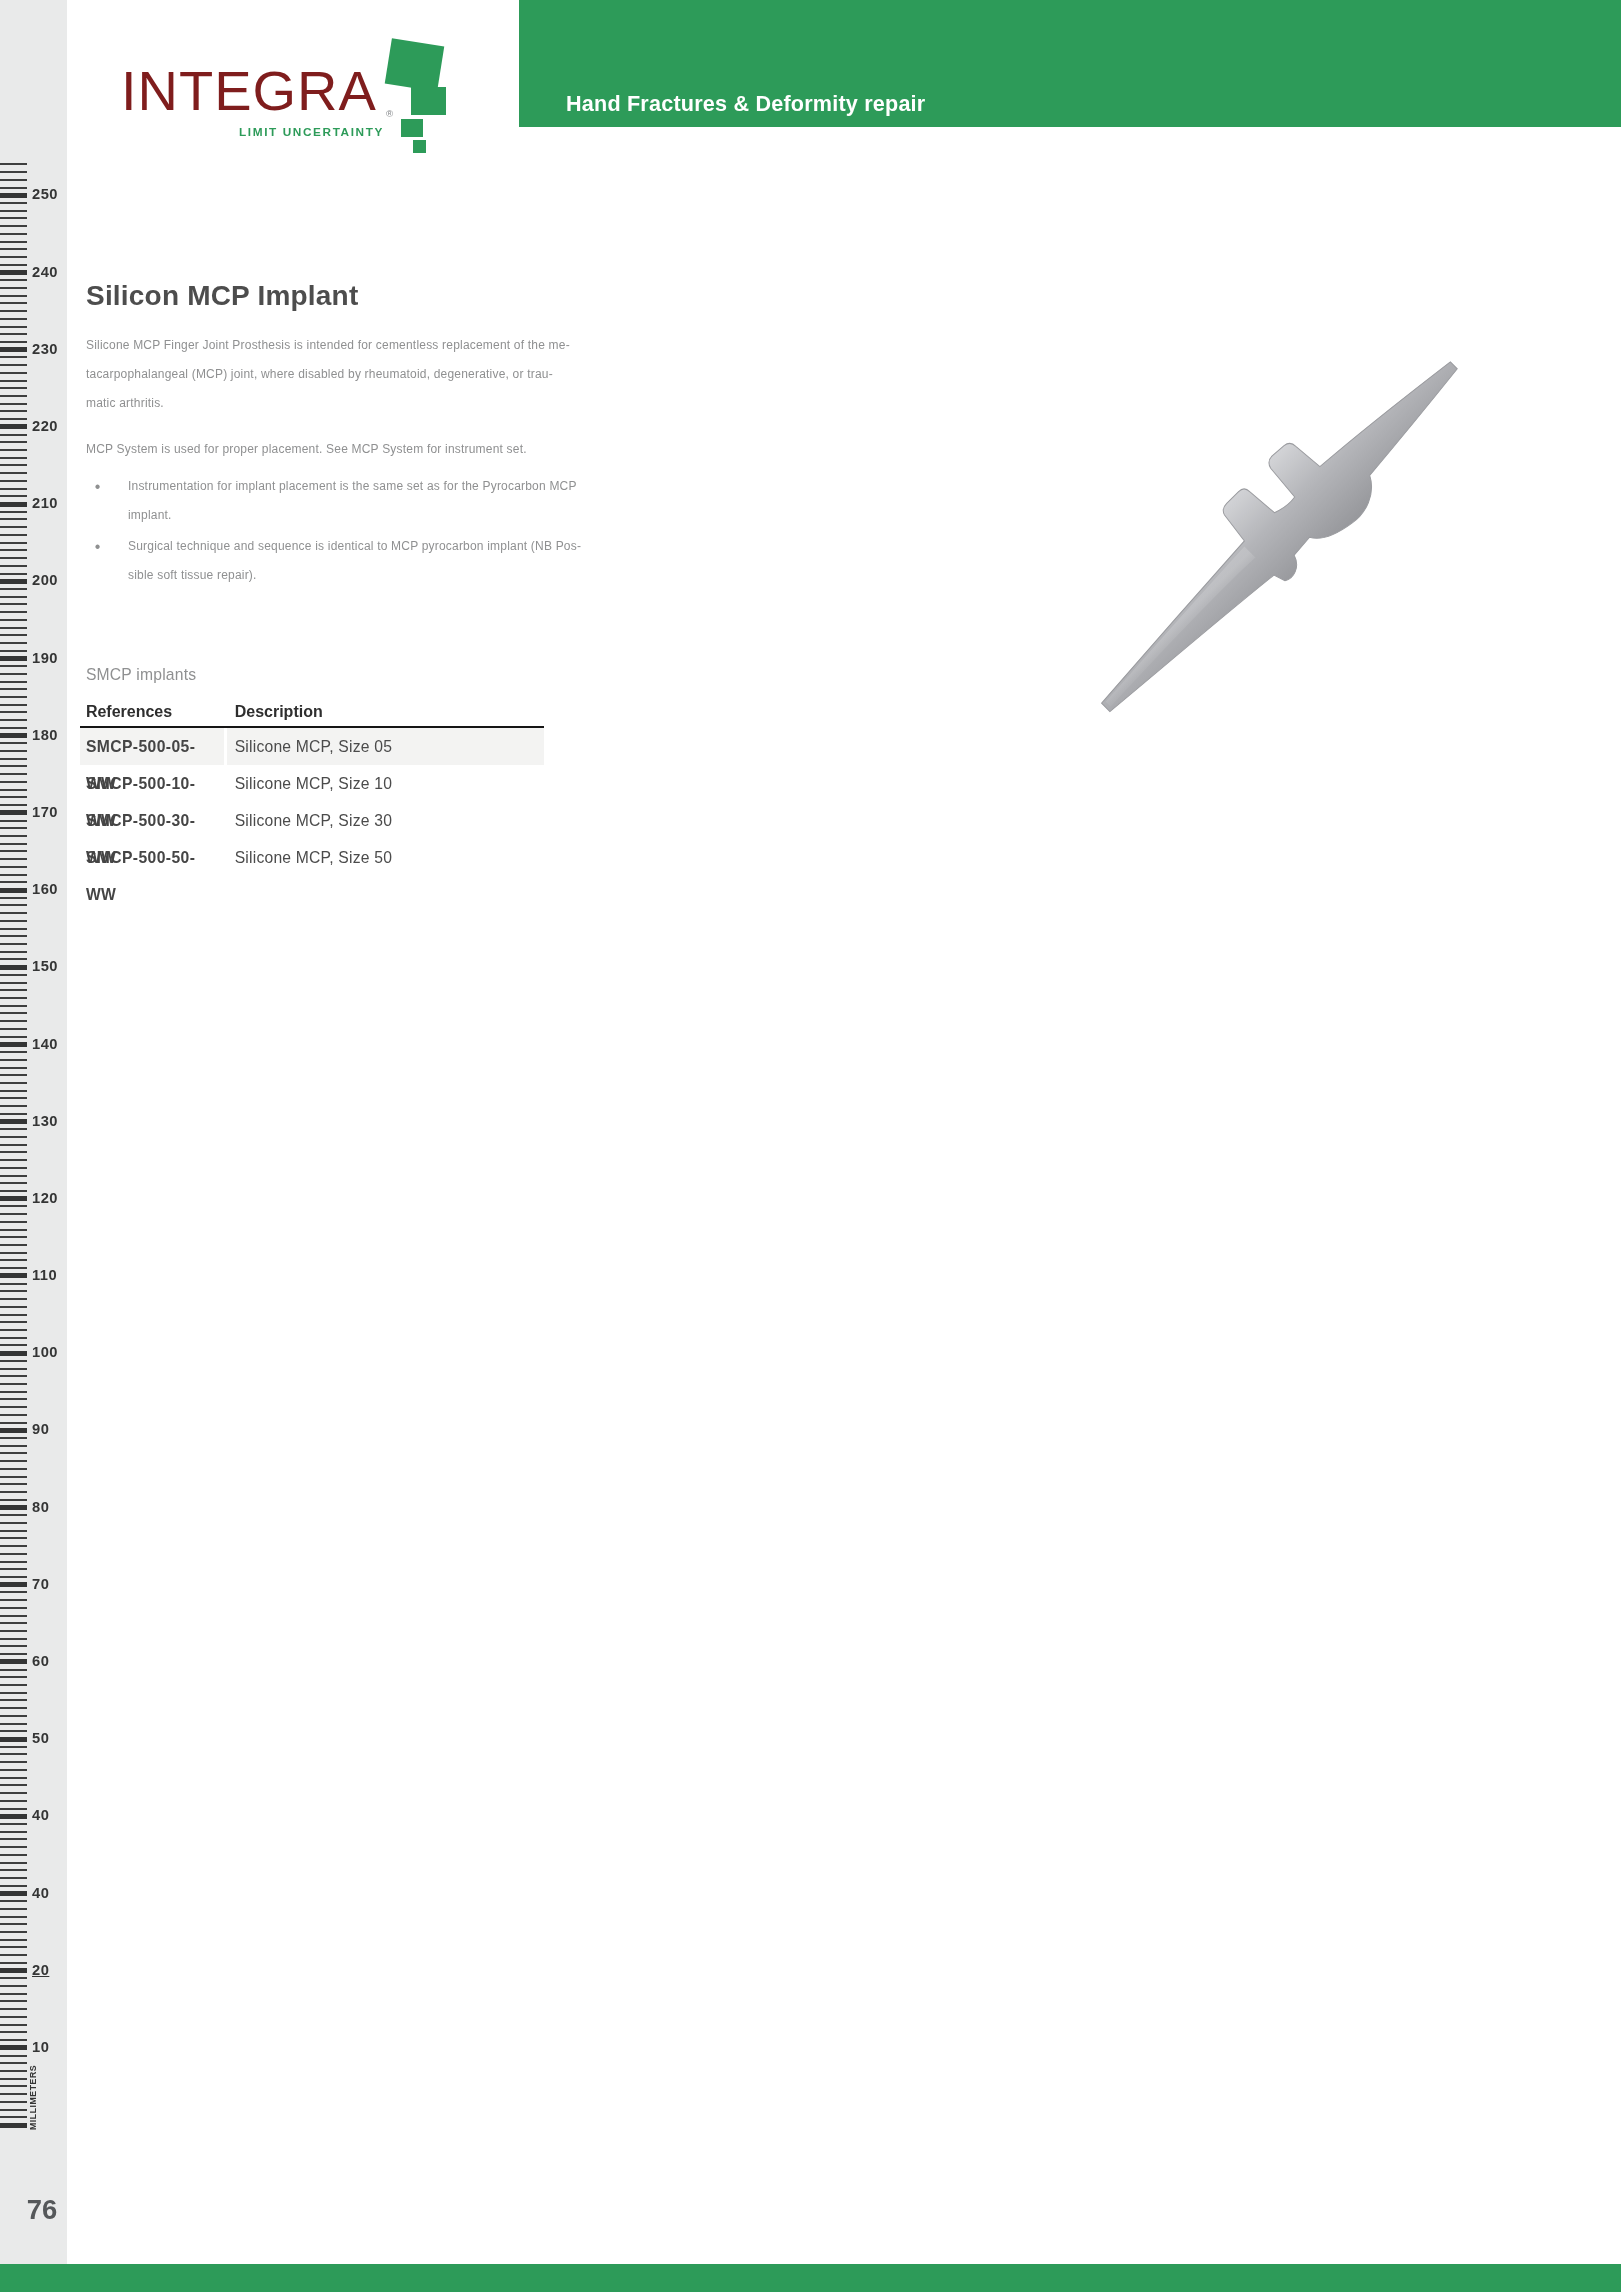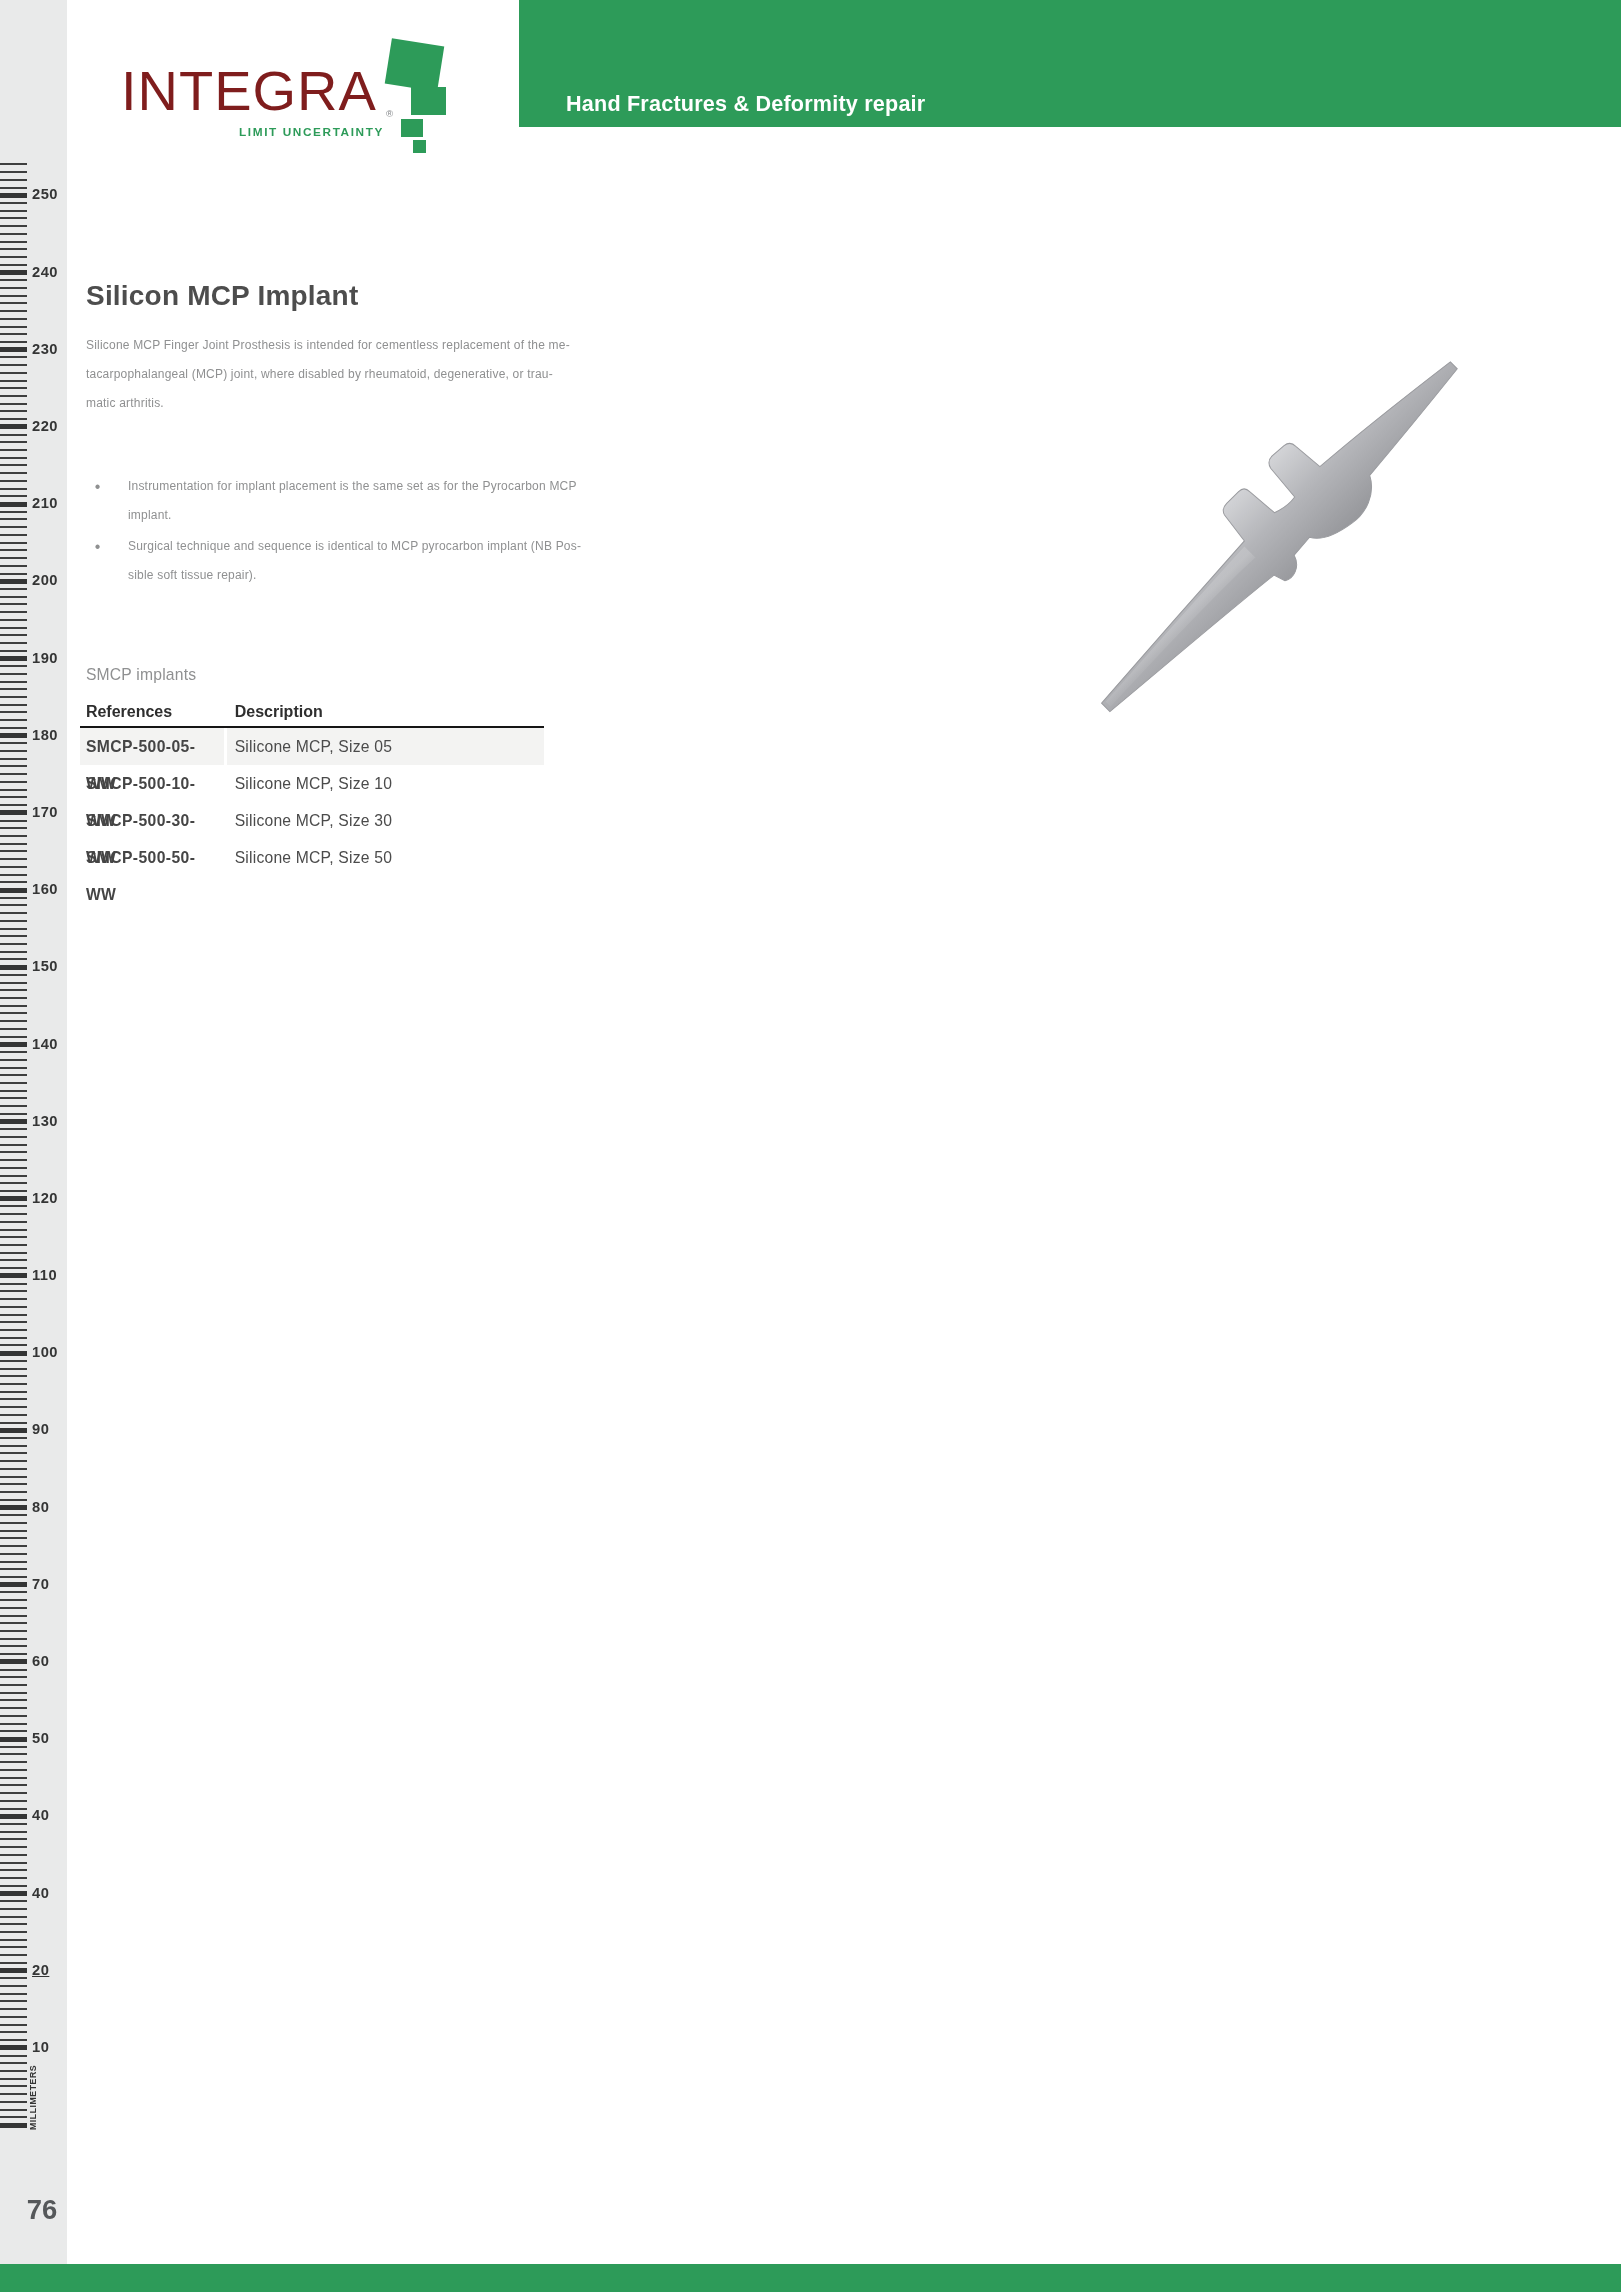--- a/index.html
+++ b/index.html
@@ -362,20 +362,21 @@
   </div>
 
   <div class="banner">
     <div class="banner-title">Hand Fractures &amp; Deformity repair</div>
   </div>
 
   <h1 class="article-title" style="margin:0;">Silicon MCP Implant</h1>
   <p class="body-text intro" style="margin:0;">Silicone MCP Finger Joint Prosthesis is intended for cementless replacement of the me-
 tacarpophalangeal (MCP) joint, where disabled by rheumatoid, degenerative, or trau-
 matic arthritis.</p>
+  <p class="body-text system-note" style="margin:0;">MCP System is used for proper placement. See MCP System for instrument set.</p>
   <div class="bullets">
       <div class="bullet-row">
         <span class="bullet-glyph">•</span>
         <span class="body-text bullet-text">Instrumentation for implant placement is the same set as for the Pyrocarbon MCP
 implant.</span>
       </div>
       <div class="bullet-row">
         <span class="bullet-glyph">•</span>
         <span class="body-text bullet-text">Surgical technique and sequence is identical to MCP pyrocarbon implant (NB Pos-
 sible soft tissue repair).</span>

